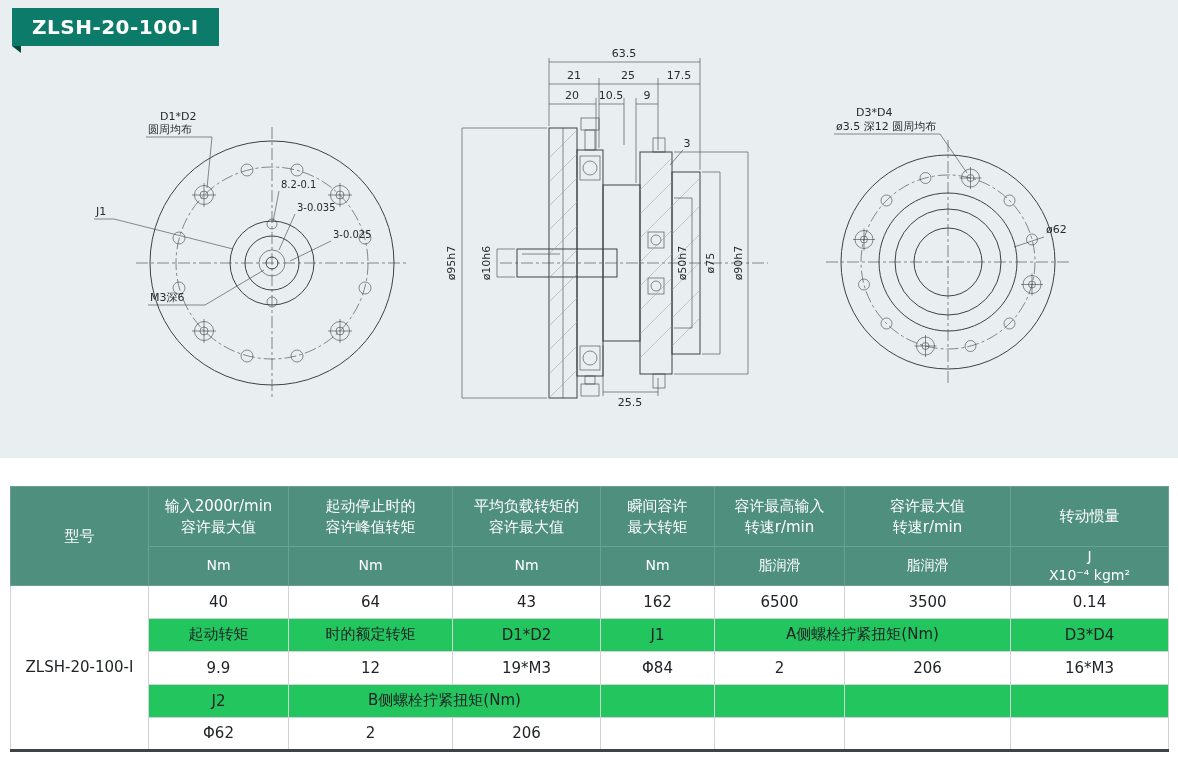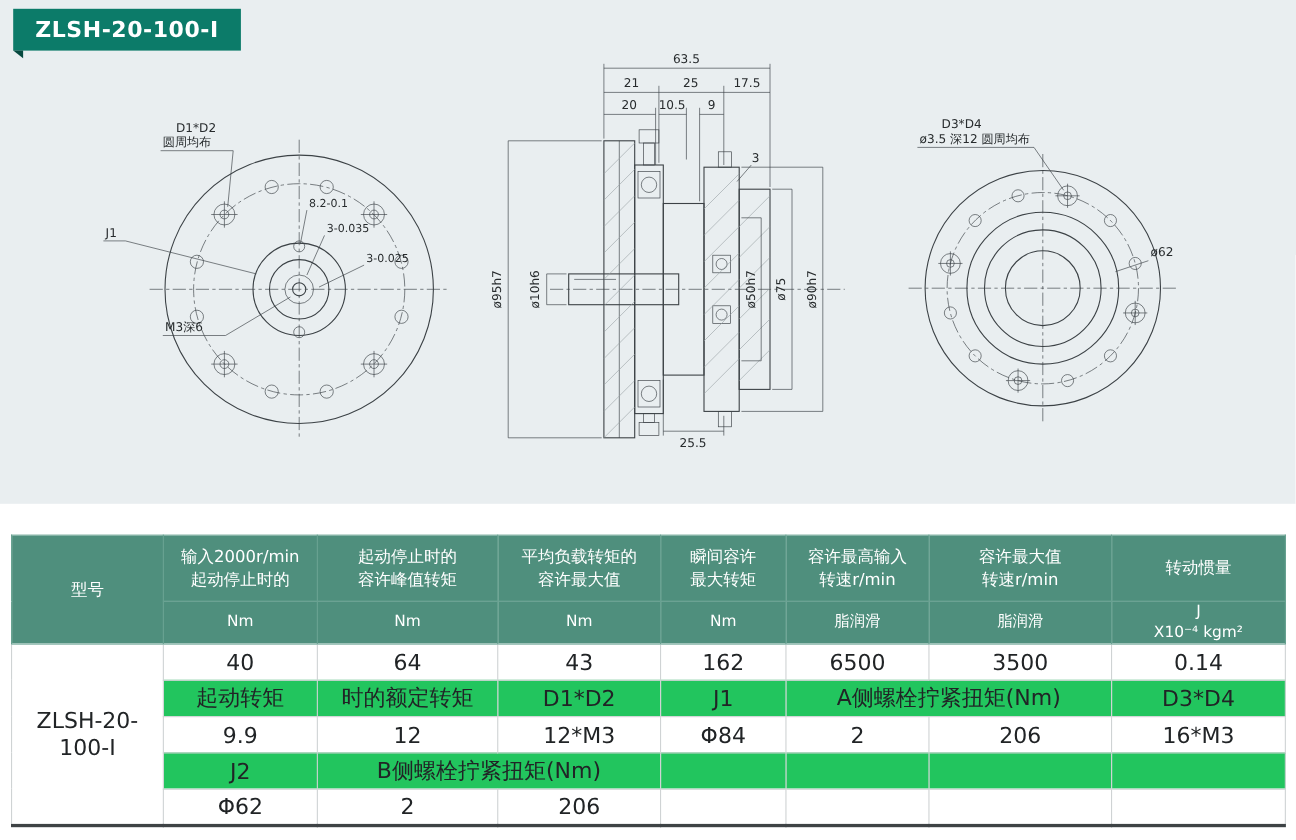--- a/index.html
+++ b/index.html
@@ -23,21 +23,21 @@
   svg.dwg text.small { font-size:10px; }
 
   
   .table-wrap { margin:28px 10px 0 10px; }
   table.spec { width:1158px; border-collapse:collapse; table-layout:fixed; border-bottom:3px solid #3e4345; }
   table.spec thead th { background:#4f8f7d; color:#fff; font-weight:normal; text-align:center;
            vertical-align:middle; border:1px solid #69a292; white-space:pre-line; line-height:1.35; }
   table.spec thead tr.titles th { height:60px; font-size:15px; }
   table.spec thead tr.units  th { height:33px; font-size:14px; }
   table.spec tbody td { border:1px solid #cfd3d4; text-align:center; vertical-align:middle;
-           font-size:20px; color:#212426; height:33px; background:#fff; }
+           font-size:15px; color:#212426; height:33px; background:#fff; }
   table.spec tbody tr.alt td { background:#22c55e; }
   table.spec tbody td.model-cell { background:#fff; }
 </style>
 </head>
 <body>
 
 <div class="page">
 
   <div class="drawing-area">
     <div class="badge">
@@ -277,21 +277,21 @@
           <col style="width:148px">
         <col style="width:114px">
           <col style="width:130px">
           <col style="width:166px">
           <col style="width:158px">
       </colgroup>
       <thead>
         <tr class="titles">
           <th rowspan="2">型号</th>
           <th>输入2000r/min
-起动停止时的</th>
+容许最大值</th>
           <th>起动停止时的
 容许峰值转矩</th>
           <th>平均负载转矩的
 容许最大值</th>
           <th>瞬间容许
 最大转矩</th>
           <th>容许最高输入
 转速r/min</th>
           <th>容许最大值
 转速r/min</th>
@@ -323,21 +323,21 @@
           <td>起动转矩</td>
           <td>时的额定转矩</td>
           <td>D1*D2</td>
           <td>J1</td>
           <td colspan="2">A侧螺栓拧紧扭矩(Nm)</td>
           <td>D3*D4</td>
         </tr>
         <tr>
           <td>9.9</td>
           <td>12</td>
-          <td>12*M3</td>
+          <td>19*M3</td>
           <td>Φ84</td>
           <td>2</td>
           <td>206</td>
           <td>16*M3</td>
         </tr>
         <tr class="alt">
           <td>J2</td>
           <td colspan="2">B侧螺栓拧紧扭矩(Nm)</td>
           <td></td>
           <td></td>

